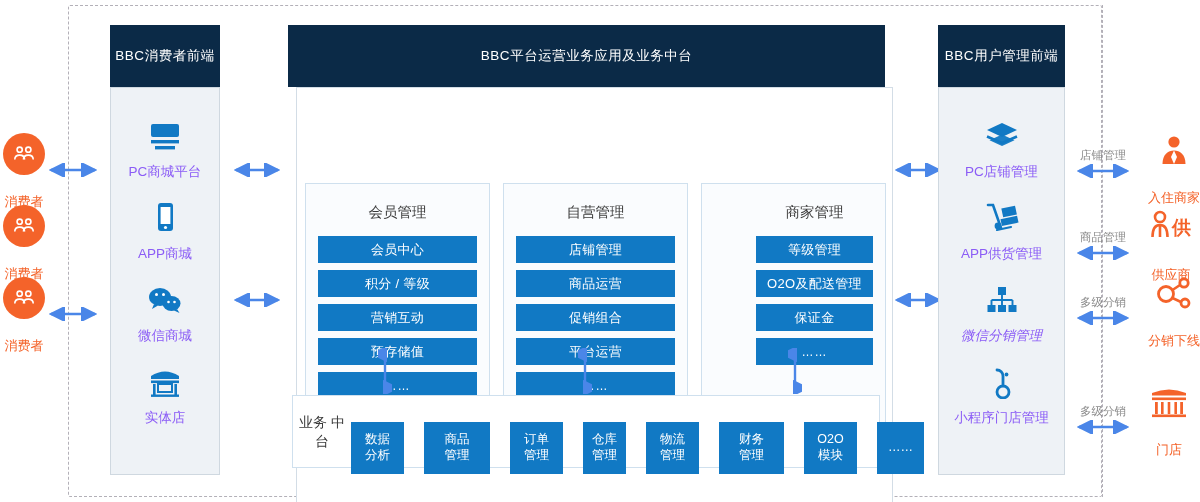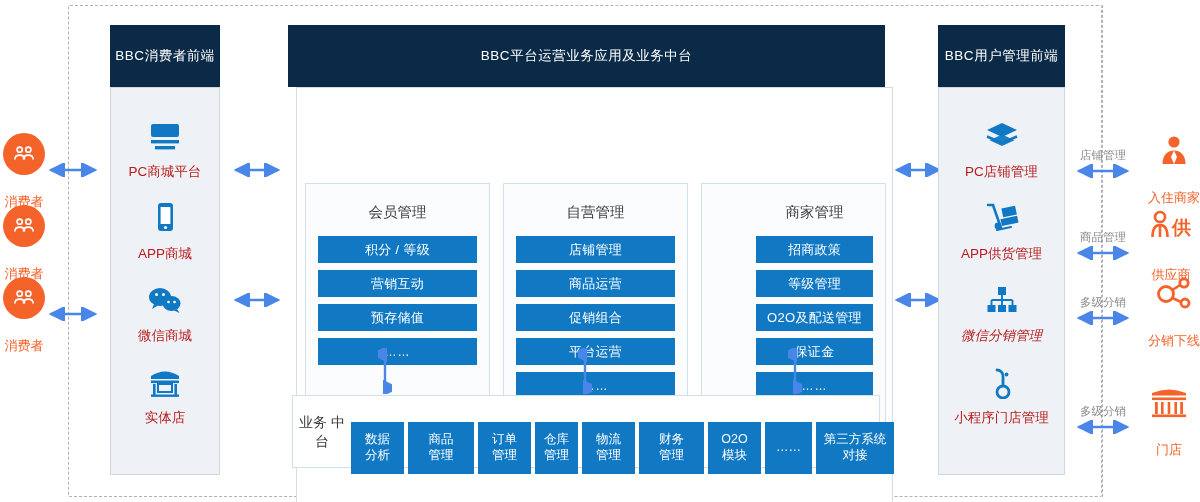--- a/index.html
+++ b/index.html
@@ -41,21 +41,21 @@
   .channel-item {
     position: absolute;
     width: 100%;
     display: flex; flex-direction: column;
     align-items: center; justify-content: center;
   }
   .channel-icon { height: 40px; display: flex; align-items: center; justify-content: center; }
   .channel-label {
     margin-top: 7px;
     font-size: 13.5px;
-    color: #b91c1c;
+    color: #8b5cf6;
     white-space: nowrap;
   }
 
   
   #center-header {
     left: 288px; top: 25px; width: 597px; height: 62px;
   }
   #center-body {
     left: 296px; top: 87px; width: 597px; height: 468px;
     background: #ffffff;
@@ -97,21 +97,21 @@
     display: flex; align-items: center;
   }
   #midplat-label {
     width: 58px;
     text-align: center;
     font-size: 14px;
     color: #3a3a3a;
     line-height: 1.3;
     flex: 0 0 auto;
   }
-  .midplat-cells { display: flex; align-items: center; gap: 4px; margin-top: 32px; }
+  .midplat-cells { display: flex; align-items: center; gap: 20px; margin-top: 32px; }
   .mp-cell {
     background: #1179c4;
     color: #ffffff;
     font-size: 12.5px;
     line-height: 1.25;
     text-align: center;
     height: 52px;
     display: flex; flex-direction: column;
     align-items: center; justify-content: center;
     padding: 0 5px;
@@ -285,38 +285,38 @@
 
   <div class="col-header" id="center-header">
     <div>BBC</div>
     <div class="hdr-sub">平台运营业务应用及业务中台</div>
   </div>
 
   <div id="center-body">
 
     <div class="module-panel" style="left:8px;">
       <div class="module-title">会员管理</div>
+      <div class="module-btn">会员中心</div>
       <div class="module-btn">积分 / 等级</div>
       <div class="module-btn">营销互动</div>
       <div class="module-btn">预存储值</div>
       <div class="module-btn dots">……</div>
     </div>
 
     <div class="module-panel" style="left:206px;">
       <div class="module-title">自营管理</div>
       <div class="module-btn">店铺管理</div>
       <div class="module-btn">商品运营</div>
       <div class="module-btn">促销组合</div>
       <div class="module-btn">平台运营</div>
       <div class="module-btn dots">……</div>
     </div>
 
     <div class="module-panel" style="left:404px;padding-left:42px;">
       <div class="module-title">商家管理</div>
-      <div class="module-btn">招商政策</div>
       <div class="module-btn">等级管理</div>
       <div class="module-btn">O2O及配送管理</div>
       <div class="module-btn">保证金</div>
       <div class="module-btn dots">……</div>
     </div>
   </div>
 
   <div class="arrow-v" style="left:378px; top:348px; height:46px;">
     <svg width="14" height="46" viewBox="0 0 14 46">
       <defs>

